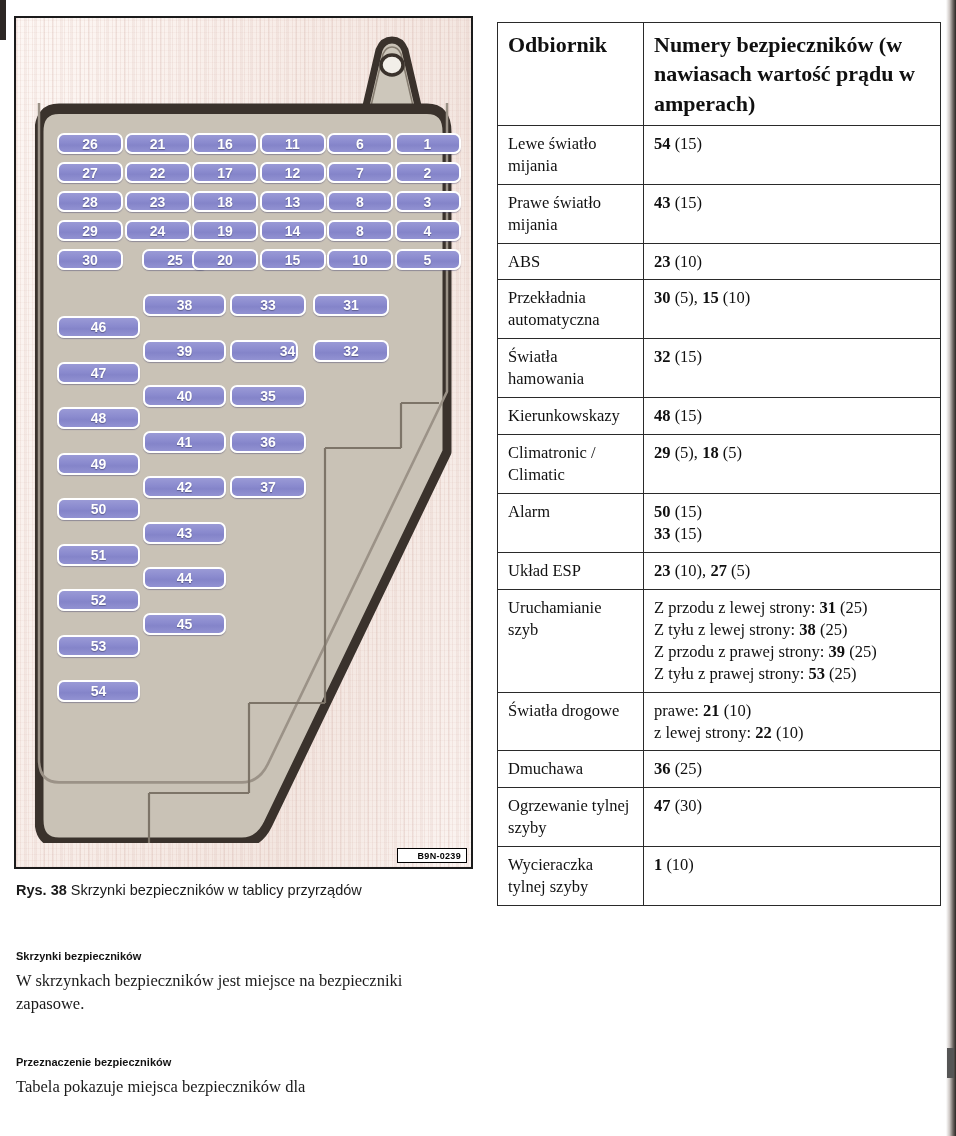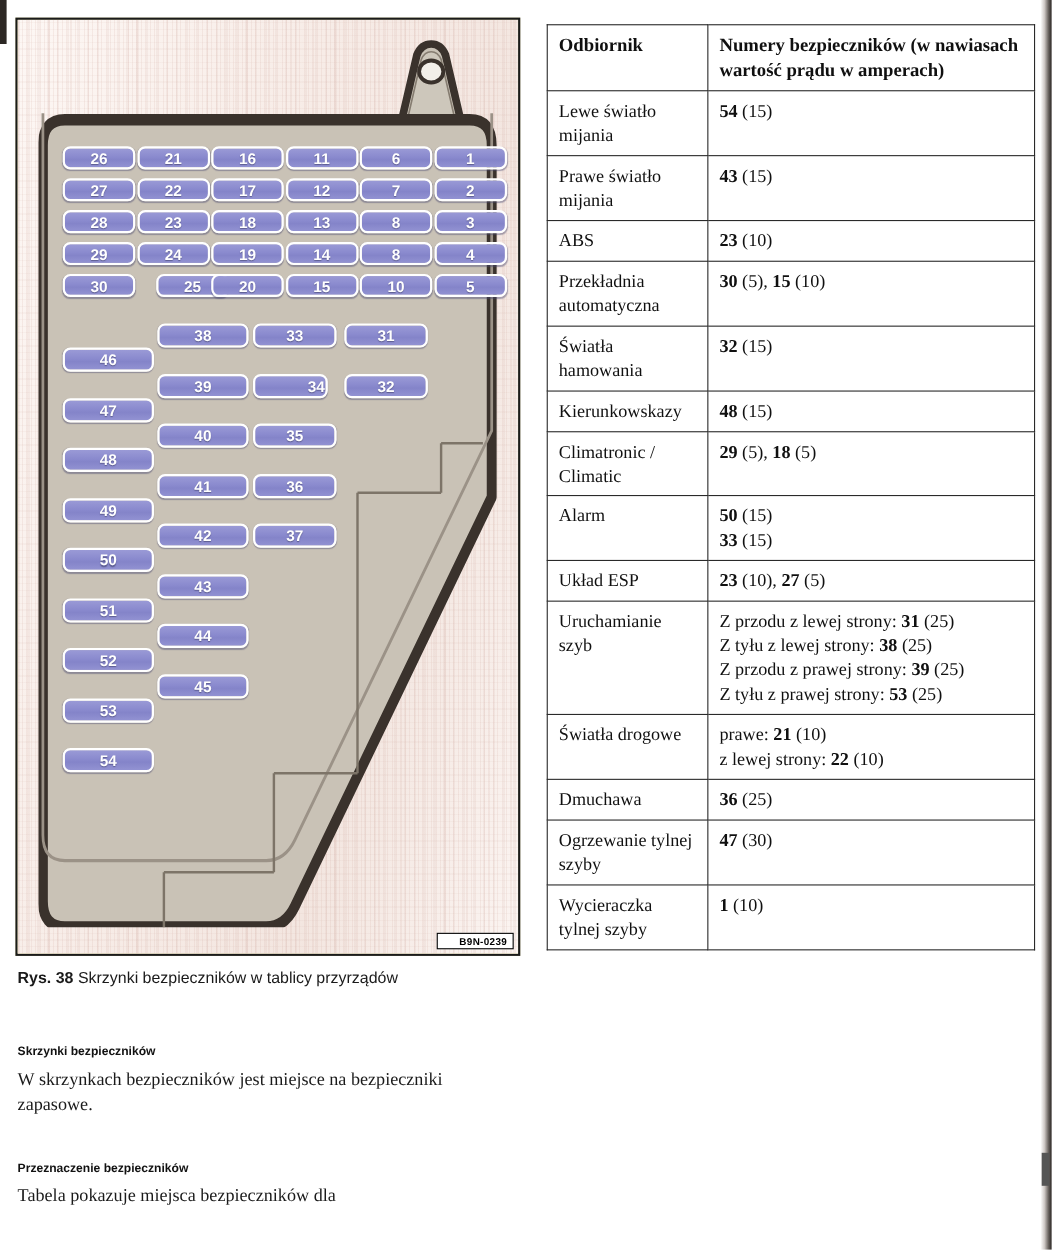--- a/index.html
+++ b/index.html
@@ -12,21 +12,21 @@
     position:relative;
   }
   .page{position:absolute;inset:0;}
 
   
   .left-col{position:absolute;left:0;top:0;width:486px;height:1136px;}
 
   .fig-frame{
     position:absolute;left:14px;top:16px;width:455px;height:849px;
     border:2px solid #1b1b1b;
-    background:#fef9c3;
+    background:#7f1d1d;
     overflow:hidden;
   }
   .paper-tex{
     position:absolute;inset:0;
     background:
       repeating-linear-gradient(90deg,rgba(210,170,160,.17) 0 1px,rgba(255,255,255,0) 1px 4px),
       repeating-linear-gradient(90deg,rgba(195,150,140,.11) 0 2px,rgba(255,255,255,0) 2px 9px),
       repeating-linear-gradient(0deg,rgba(200,160,150,.08) 0 1px,rgba(255,255,255,0) 1px 6px),
       linear-gradient(105deg,#fdf7f4 0%,#f7ece7 42%,#f3e6e0 70%,#fbf4f1 100%);
   }
@@ -105,21 +105,21 @@
   table.fuse-table td,table.fuse-table th{
     border:1px solid #2a2a2a;
     vertical-align:top;
     padding:7px 9px 7px 10px;
     font-size:16.5px;
     line-height:1.33;
     color:#101010;
     text-align:left;
     font-weight:normal;
   }
-  table.fuse-table th{font-weight:bold;font-size:17px;}
+  table.fuse-table th{font-weight:bold;font-size:22px;}
   col.c1{width:146px;}
   col.c2{width:297px;}
   .num{font-weight:bold;}
 
   
   .edge-right{
     position:absolute;right:0;top:0;width:10px;height:1136px;
     background:linear-gradient(90deg,#ffffff 0%,#cfc9c6 35%,#6d6763 70%,#2a2523 100%);
   }
   .edge-left-top{

